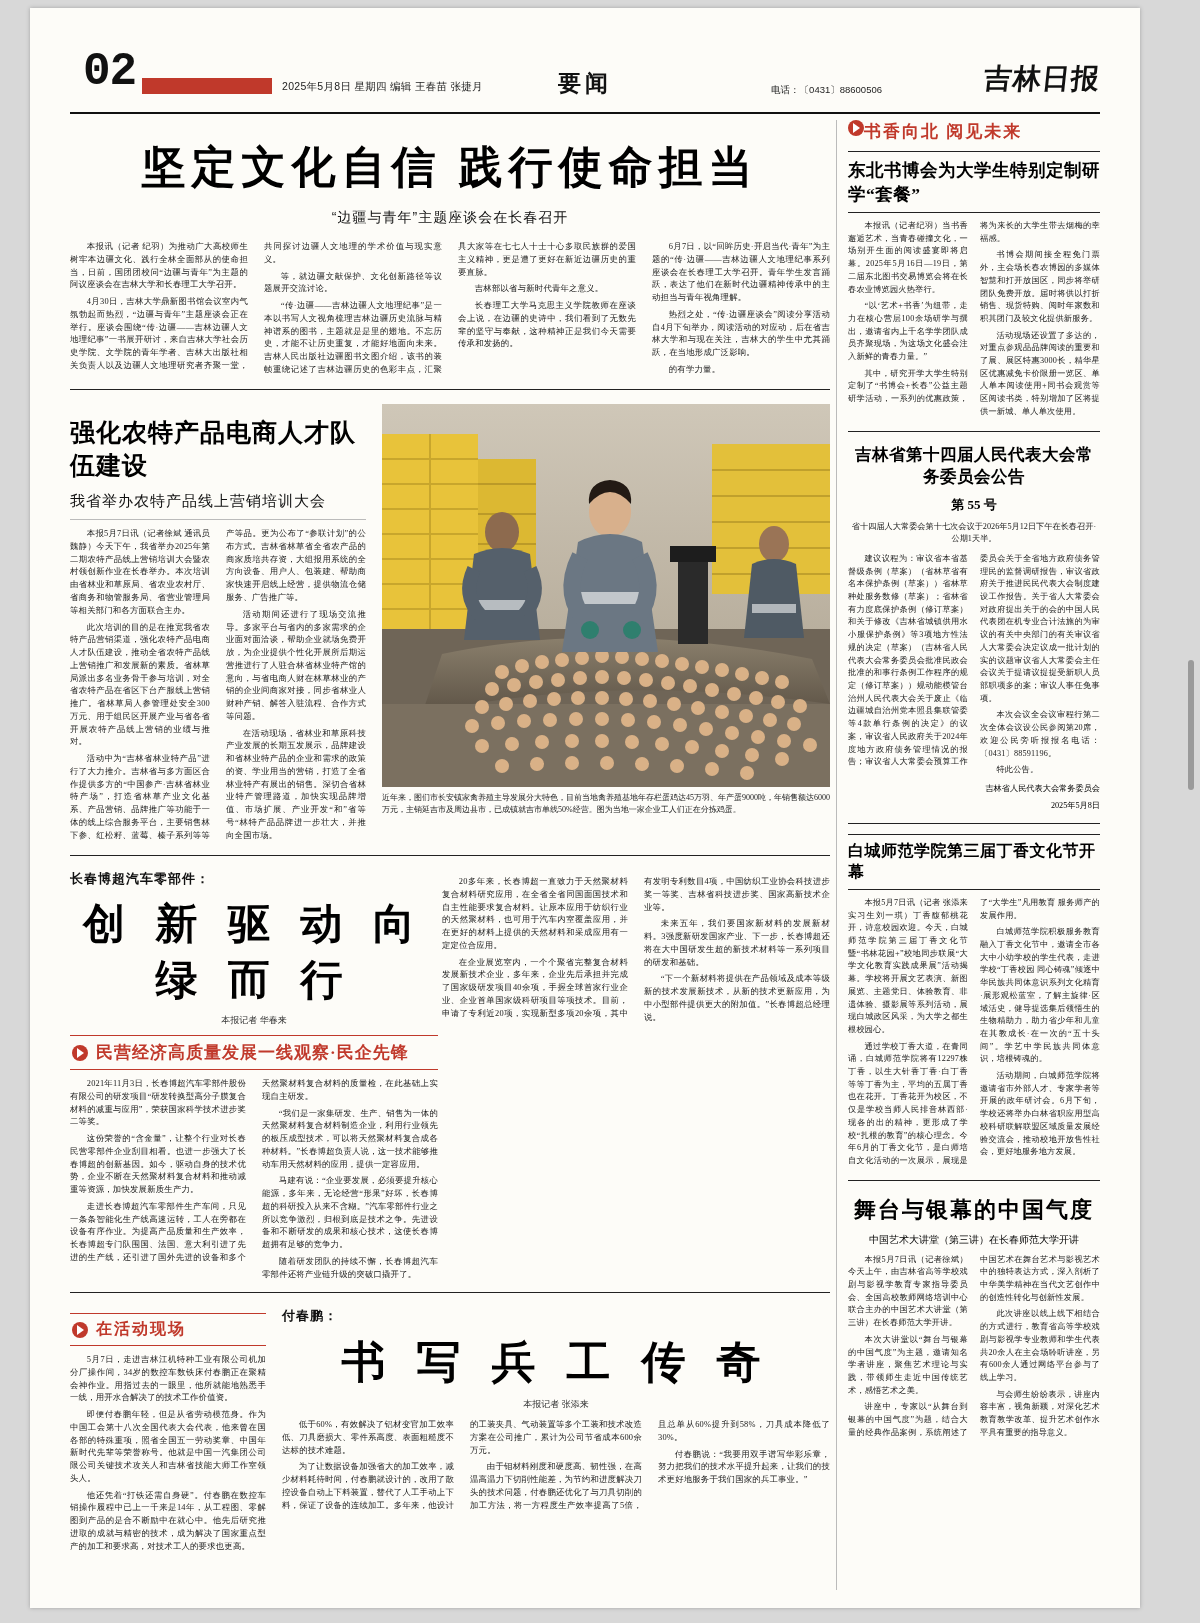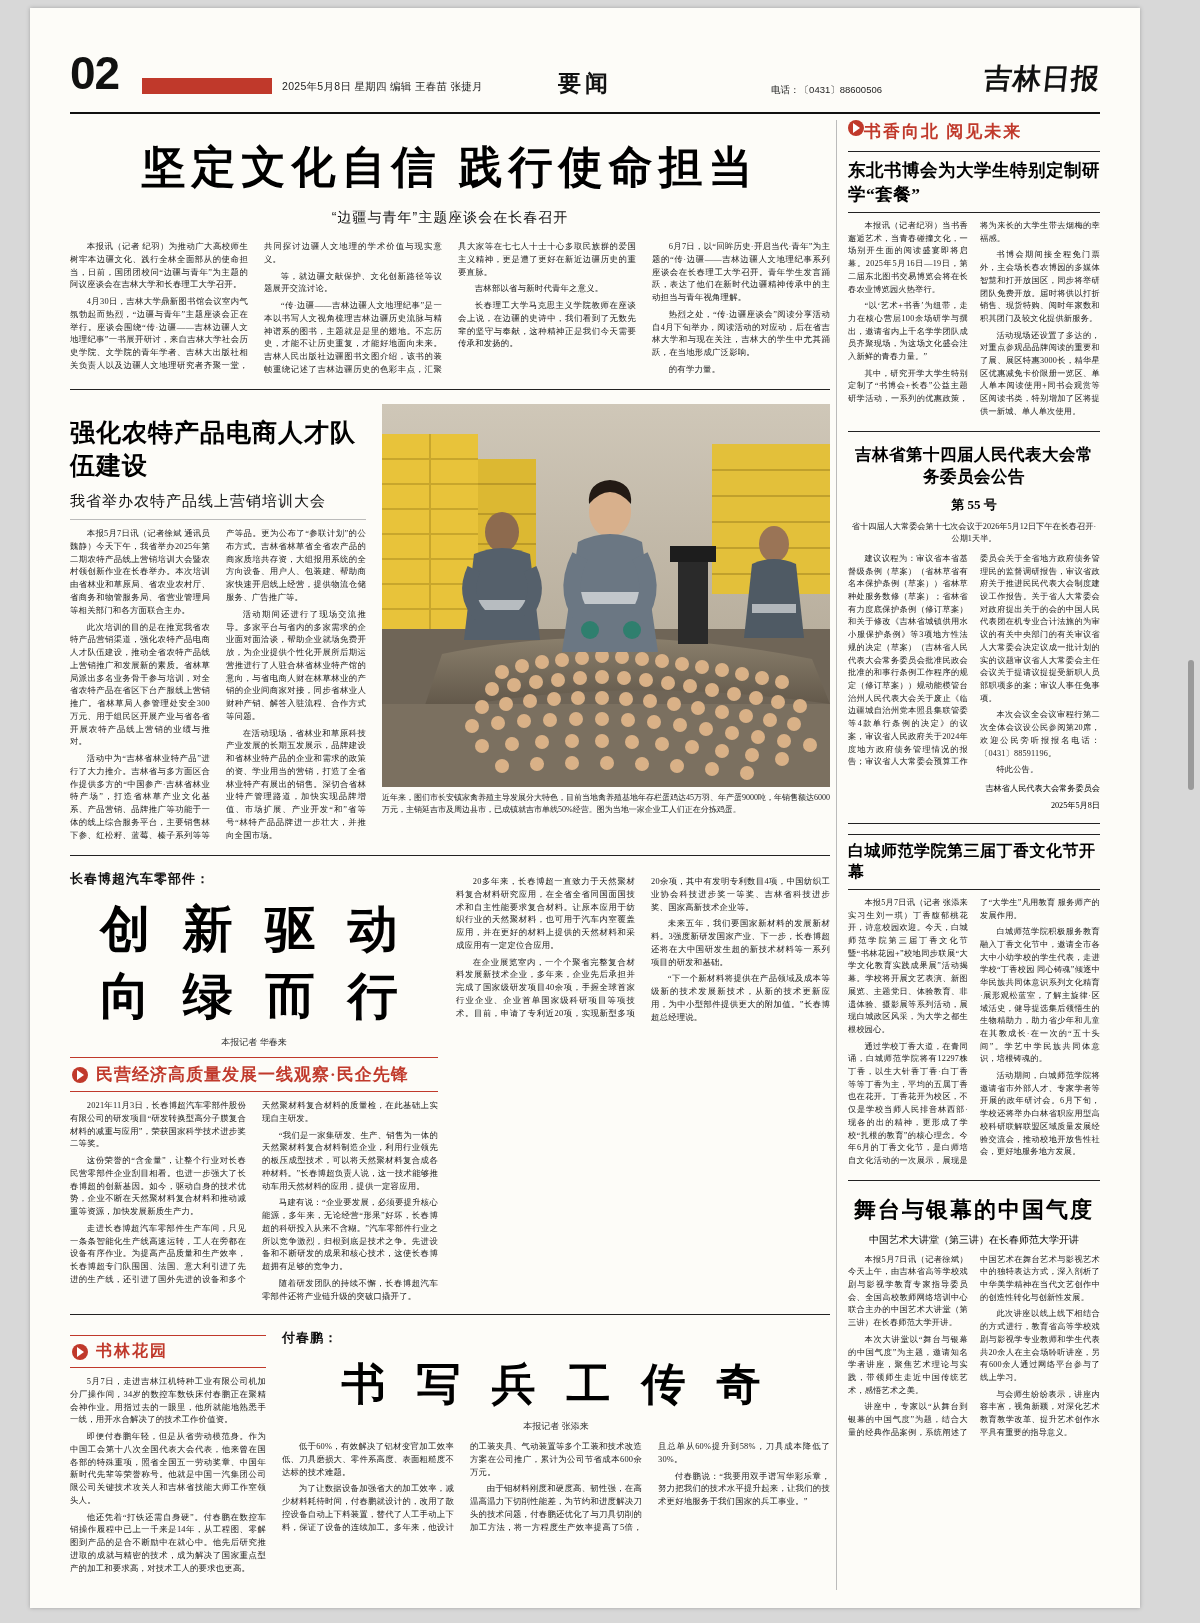--- a/index.html
+++ b/index.html
@@ -29,22 +29,22 @@
   .scroll-thumb {
     position: absolute; right: 6px; top: 660px; width: 6px; height: 130px;
     background: #9a9a9a; border-radius: 3px;
   }
 
   
   .masthead {
     position: absolute; left: 40px; top: 42px; width: 1030px; height: 60px;
   }
   .pagenum {
-    position: absolute; left: 0; top: -4px;
-    font-size: 46px; font-weight: bold; font-family: Liberation Sans, sans-serif;
+    position: absolute; left: 13px; top: -4px;
+    font-size: 46px; font-weight: bold; font-family: Liberation Mono, monospace;
     letter-spacing: -1px; color: #111;
   }
   .pagebar {
     position: absolute; left: 72px; top: 28px; width: 130px; height: 16px;
     background: #c0392b;
   }
   .mast-date {
     position: absolute; left: 212px; top: 30px;
     font-size: 10.5px; color: #222; letter-spacing: .3px;
   }
@@ -137,21 +137,21 @@
   }
 
   
   .kicker-left {
     font-size: 13px; font-weight: bold; color: #111;
     font-family: "Liberation Serif", serif; letter-spacing: 1px;
   }
   .big-center {
     text-align: center;
     font-family: "Liberation Serif", serif;
-    font-weight: bold; font-size: 50px; letter-spacing: 10px; color: #000;
+    font-weight: bold; font-size: 42px; letter-spacing: 10px; color: #000;
     margin: 8px 0 6px;
   }
   .byline {
     text-align: center; font-size: 9px; color: #333; margin-bottom: 8px;
   }
   .red-banner {
     display: flex; align-items: center; gap: 8px;
     color: #c0392b; font-weight: bold; font-size: 17px;
     font-family: "Liberation Serif", serif; letter-spacing: 1px;
     border-top: 1px solid #c0392b; border-bottom: 1px solid #c0392b;
@@ -415,21 +415,21 @@
               <rect x="296" y="150" width="30" height="90" fill="#2a2a2a"></rect>
               <rect x="288" y="142" width="46" height="16" fill="#1d1d1d"></rect>
             </svg>
           </div>
           <div class="photo-caption">近年来，图们市长安镇家禽养殖主导发展分大特色，目前当地禽养殖基地年存栏蛋鸡达45万羽、年产蛋9000吨，年销售额达6000万元，主销延吉市及周边县市，已成镇就吉市单线50%经营。图为当地一家企业工人们正在分拣鸡蛋。</div>
         </div>
       </div>
 
       <div class="rule-black" style="margin-top:10px"></div>
 
-      <div class="sec" style="display:flex; gap:18px;">
+      <div class="sec" style="display:flex; gap:4px;">
         <div style="width:368px; flex:0 0 368px;">
           <div class="kicker-left">长春博超汽车零部件：</div>
           <div class="big-center">创 新 驱 动  向 绿 而 行</div>
           <div class="byline">本报记者 华春来</div>
           <div class="red-banner">
             <span class="red-dot"></span>
             <span>民营经济高质量发展一线观察·民企先锋</span>
           </div>
           <div class="body-cols c2">
             <p>2021年11月3日，长春博超汽车零部件股份有限公司的研发项目“研发转换型高分子膜复合材料的减重与应用”，荣获国家科学技术进步奖二等奖。</p>
@@ -449,21 +449,21 @@
           </div>
         </div>
       </div>
 
       <div class="rule-black" style="margin-top:10px"></div>
 
       <div class="sec" style="display:flex; gap:16px;">
         <div style="width:196px; flex:0 0 196px;">
           <div class="red-banner" style="font-size:16px; letter-spacing:2px;">
             <span class="red-dot"></span>
-            <span>书林花园</span>
+            <span>在活动现场</span>
           </div>
           <div class="body-cols c1">
             <p>5月7日，走进吉林江机特种工业有限公司机加分厂操作间，34岁的数控车数铁床付春鹏正在聚精会神作业。用指过去的一眼里，他所就能地熟悉手一线，用开水合解决了的技术工作价值资。</p>
             <p>即便付春鹏年轻，但是从省劳动模范身。作为中国工会第十八次全国代表大会代表，他来曾在国各部的特殊重项，照省全国五一劳动奖章、中国年新时代先辈等荣誉称号。他就是中国一汽集团公司限公司关键技术攻关人和吉林省技能大师工作室领头人。</p>
             <p>他还凭着“打铁还需自身硬”。付春鹏在数控车销操作履程中已上一千来是14年，从工程图、零解图到产品的是合不断励中在就心中。他先后研究推进取的成就与精密的技术，成为解决了国家重点型产的加工和要求高，对技术工人的要求也更高。</p>
           </div>
         </div>
         <div style="flex:1 1 auto;">
           <div class="kicker-left">付春鹏：</div>
           <div class="big-center" style="font-size:44px">书 写 兵 工 传 奇</div>

